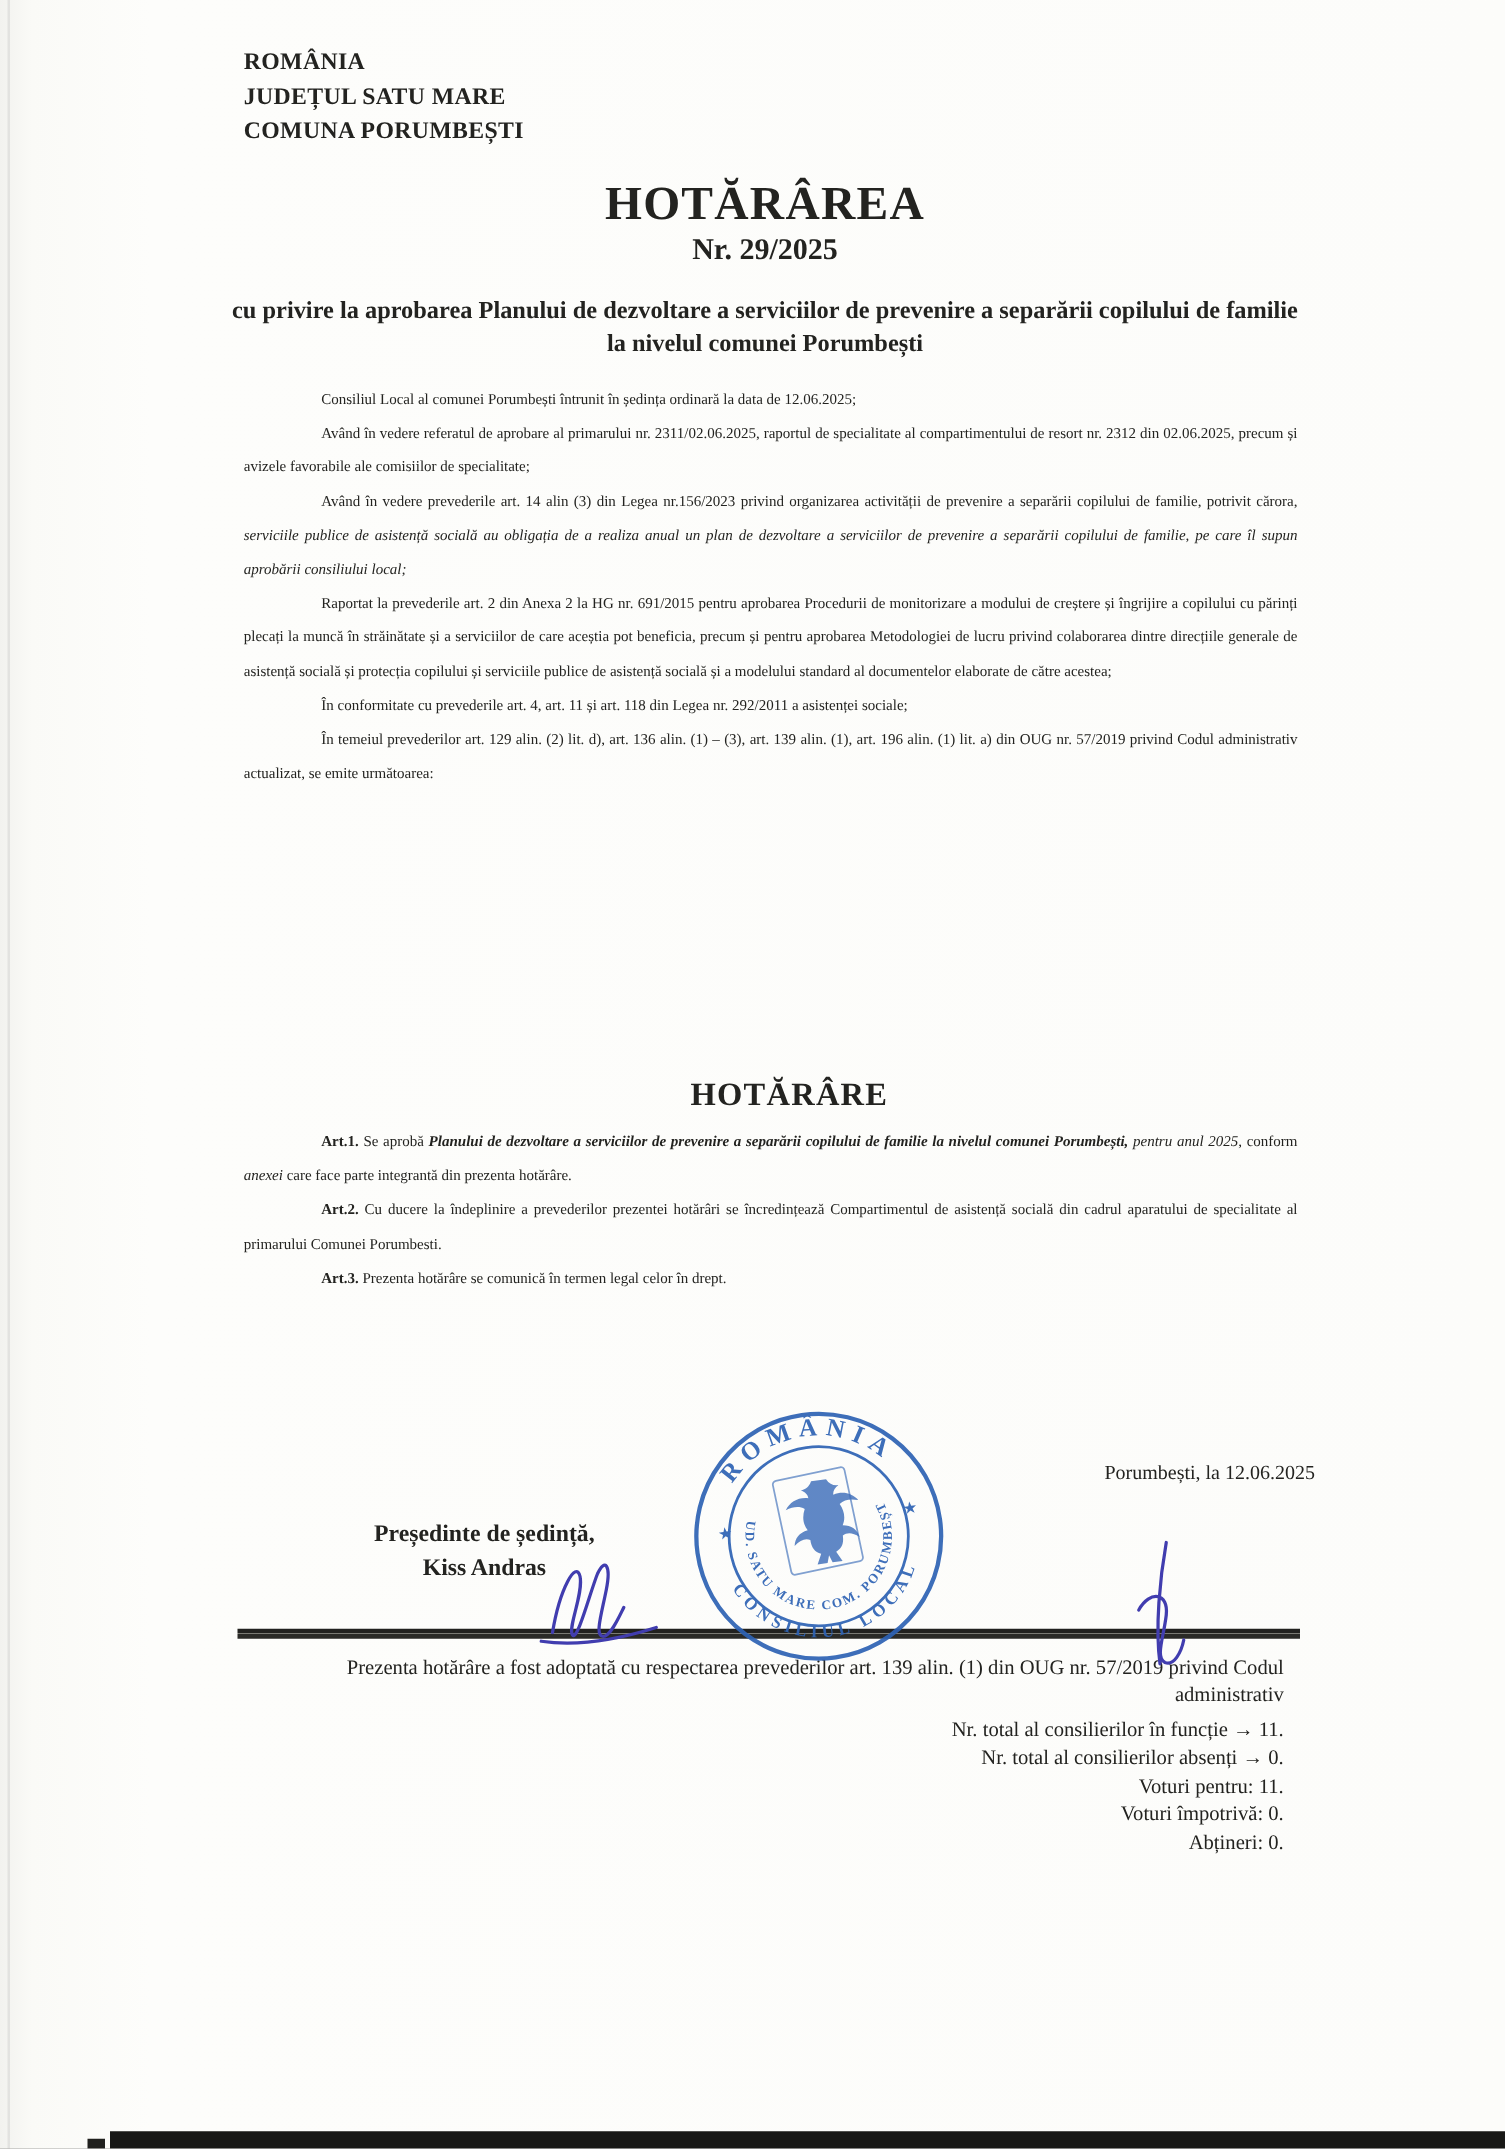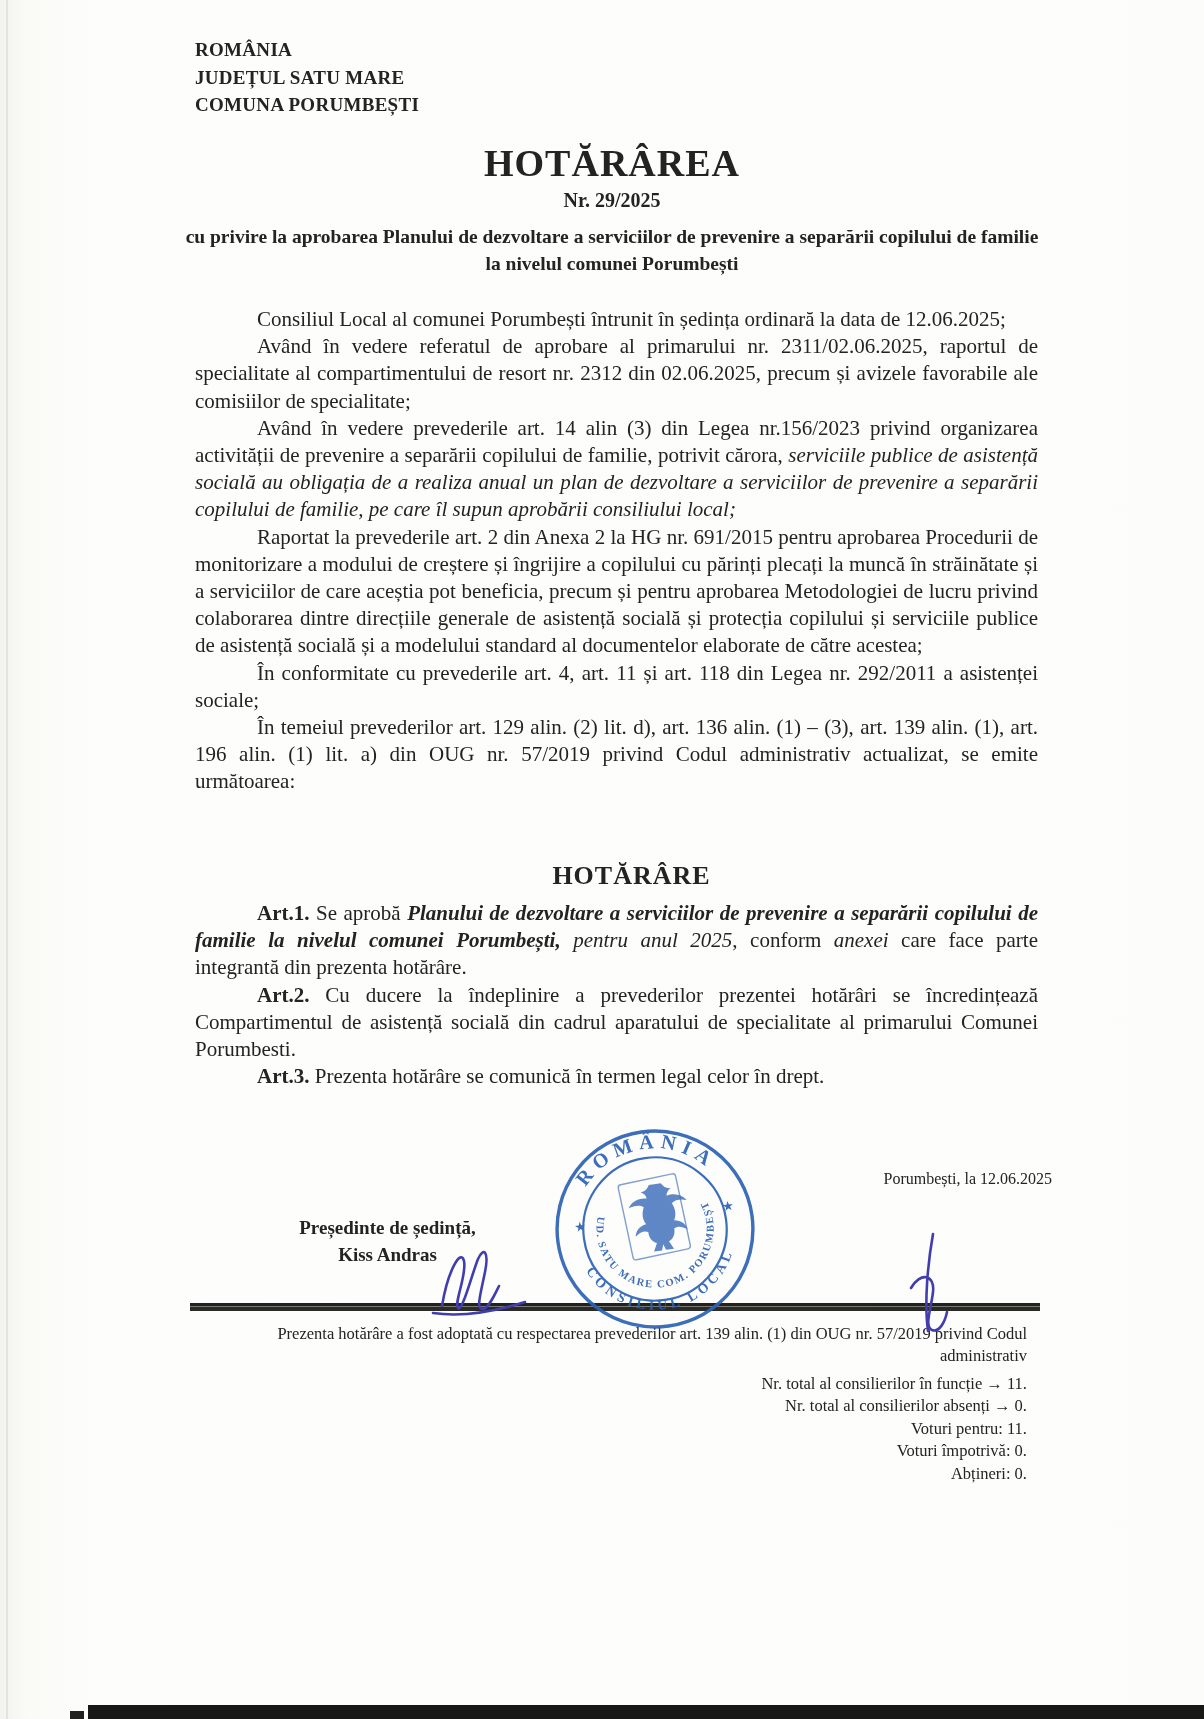--- a/index.html
+++ b/index.html
@@ -12,24 +12,24 @@
     color:#232320;
     overflow:hidden;
     text-decoration:underline;
   }
   .page::before{ content:""; position:absolute; left:6px; top:0; bottom:0; width:2px; background:rgba(0,0,0,.07); }
 
   .letterhead { position:absolute; left:195px; top:36px; font-size:19px; font-weight:bold; line-height:27.5px; letter-spacing:.3px; }
 
   .title-block { position:absolute; left:182px; top:146px; width:860px; text-align:center; }
   .t-main { font-size:38px; font-weight:bold; letter-spacing:1px; line-height:34px; }
-  .t-num  { font-size:20px; font-weight:bold; margin-top:6px; line-height:28px; }
-  .t-subj { font-size:19.5px; font-weight:bold; margin-top:9px; line-height:27px; }
+  .t-num  { font-size:24px; font-weight:bold; margin-top:6px; line-height:28px; }
+  .t-subj { font-size:19.5px; font-weight:bold; margin-top:21px; line-height:27px; }
 
-  .flow { position:absolute; left:195px; width:843px; font-size:21px; line-height:27.2px; text-align:justify; }
+  .flow { position:absolute; left:195px; width:843px; font-size:12px; line-height:27.2px; text-align:justify; }
   .preamble { top:306px; }
   .articles { top:900px; }
   .para { margin:0; text-indent:62px; }
   .run.normal {}
   .run.italic { font-style:italic; }
   .run.bold { font-weight:bold; }
   .run.bolditalic { font-weight:bold; font-style:italic; }
 
   .decision { position:absolute; left:195px; top:846px; width:843px; margin:15px; text-align:center; font-size:26px; font-weight:bold; letter-spacing:1px; }
 

